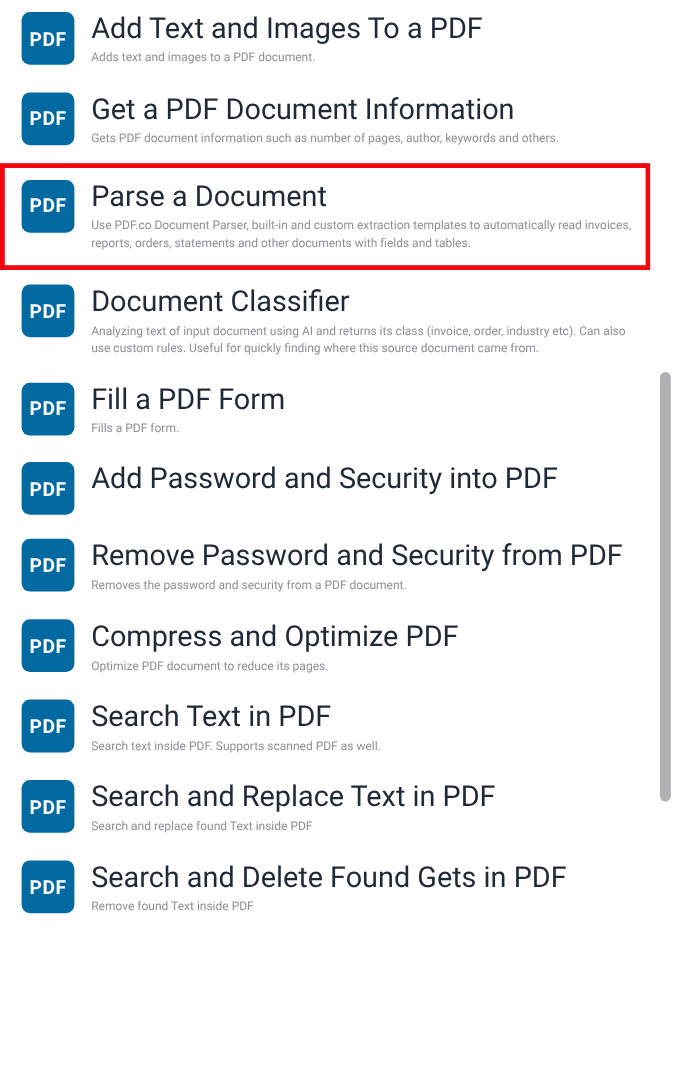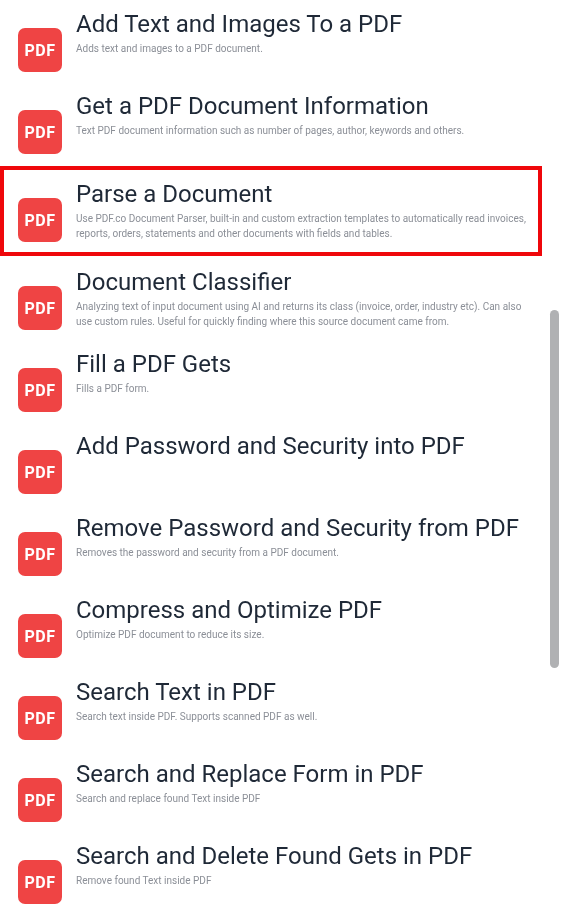--- a/index.html
+++ b/index.html
@@ -29,27 +29,27 @@
     }
     .list-item.highlighted {
       border: 4px solid #ef070b;
       padding: 8px 10px 10px 14px;
       margin: 2px 0;
     }
     .pdf-icon {
       width: 44px;
       height: 44px;
       min-width: 44px;
-      background: #ef4444;
+      background: #0369a1;
       border-radius: 7px;
       display: flex;
       align-items: center;
       justify-content: center;
       margin-right: 14px;
-      margin-top: 20px;
+      margin-top: 2px;
     }
     .pdf-icon span {
       color: #ffffff;
       font-weight: 700;
       font-size: 16px;
       letter-spacing: 0.5px;
     }
     .item-text {
       flex: 1;
     }
@@ -95,21 +95,21 @@
         <div class="item-title">Add Text and Images To a PDF</div>
         <div class="item-description">Adds text and images to a PDF document.</div>
       </div>
     </div>
     <div class="list-item">
       <div class="pdf-icon">
         <span>PDF</span>
       </div>
       <div class="item-text">
         <div class="item-title">Get a PDF Document Information</div>
-        <div class="item-description">Text PDF document information such as number of pages, author, keywords and others.</div>
+        <div class="item-description">Gets PDF document information such as number of pages, author, keywords and others.</div>
       </div>
     </div>
     <div class="list-item highlighted">
       <div class="pdf-icon">
         <span>PDF</span>
       </div>
       <div class="item-text">
         <div class="item-title">Parse a Document</div>
         <div class="item-description">Use PDF.co Document Parser, built-in and custom extraction templates to automatically read invoices, reports, orders, statements and other documents with fields and tables.</div>
       </div>
@@ -121,21 +121,21 @@
       <div class="item-text">
         <div class="item-title">Document Classifier</div>
         <div class="item-description">Analyzing text of input document using AI and returns its class (invoice, order, industry etc). Can also use custom rules. Useful for quickly finding where this source document came from.</div>
       </div>
     </div>
     <div class="list-item">
       <div class="pdf-icon">
         <span>PDF</span>
       </div>
       <div class="item-text">
-        <div class="item-title">Fill a PDF Gets</div>
+        <div class="item-title">Fill a PDF Form</div>
         <div class="item-description">Fills a PDF form.</div>
       </div>
     </div>
     <div class="list-item">
       <div class="pdf-icon">
         <span>PDF</span>
       </div>
       <div class="item-text">
         <div class="item-title">Add Password and Security into PDF</div>
       </div>
@@ -148,38 +148,38 @@
         <div class="item-title">Remove Password and Security from PDF</div>
         <div class="item-description">Removes the password and security from a PDF document.</div>
       </div>
     </div>
     <div class="list-item">
       <div class="pdf-icon">
         <span>PDF</span>
       </div>
       <div class="item-text">
         <div class="item-title">Compress and Optimize PDF</div>
-        <div class="item-description">Optimize PDF document to reduce its size.</div>
+        <div class="item-description">Optimize PDF document to reduce its pages.</div>
       </div>
     </div>
     <div class="list-item">
       <div class="pdf-icon">
         <span>PDF</span>
       </div>
       <div class="item-text">
         <div class="item-title">Search Text in PDF</div>
         <div class="item-description">Search text inside PDF. Supports scanned PDF as well.</div>
       </div>
     </div>
     <div class="list-item">
       <div class="pdf-icon">
         <span>PDF</span>
       </div>
       <div class="item-text">
-        <div class="item-title">Search and Replace Form in PDF</div>
+        <div class="item-title">Search and Replace Text in PDF</div>
         <div class="item-description">Search and replace found Text inside PDF</div>
       </div>
     </div>
     <div class="list-item">
       <div class="pdf-icon">
         <span>PDF</span>
       </div>
       <div class="item-text">
         <div class="item-title">Search and Delete Found Gets in PDF</div>
         <div class="item-description">Remove found Text inside PDF</div>

